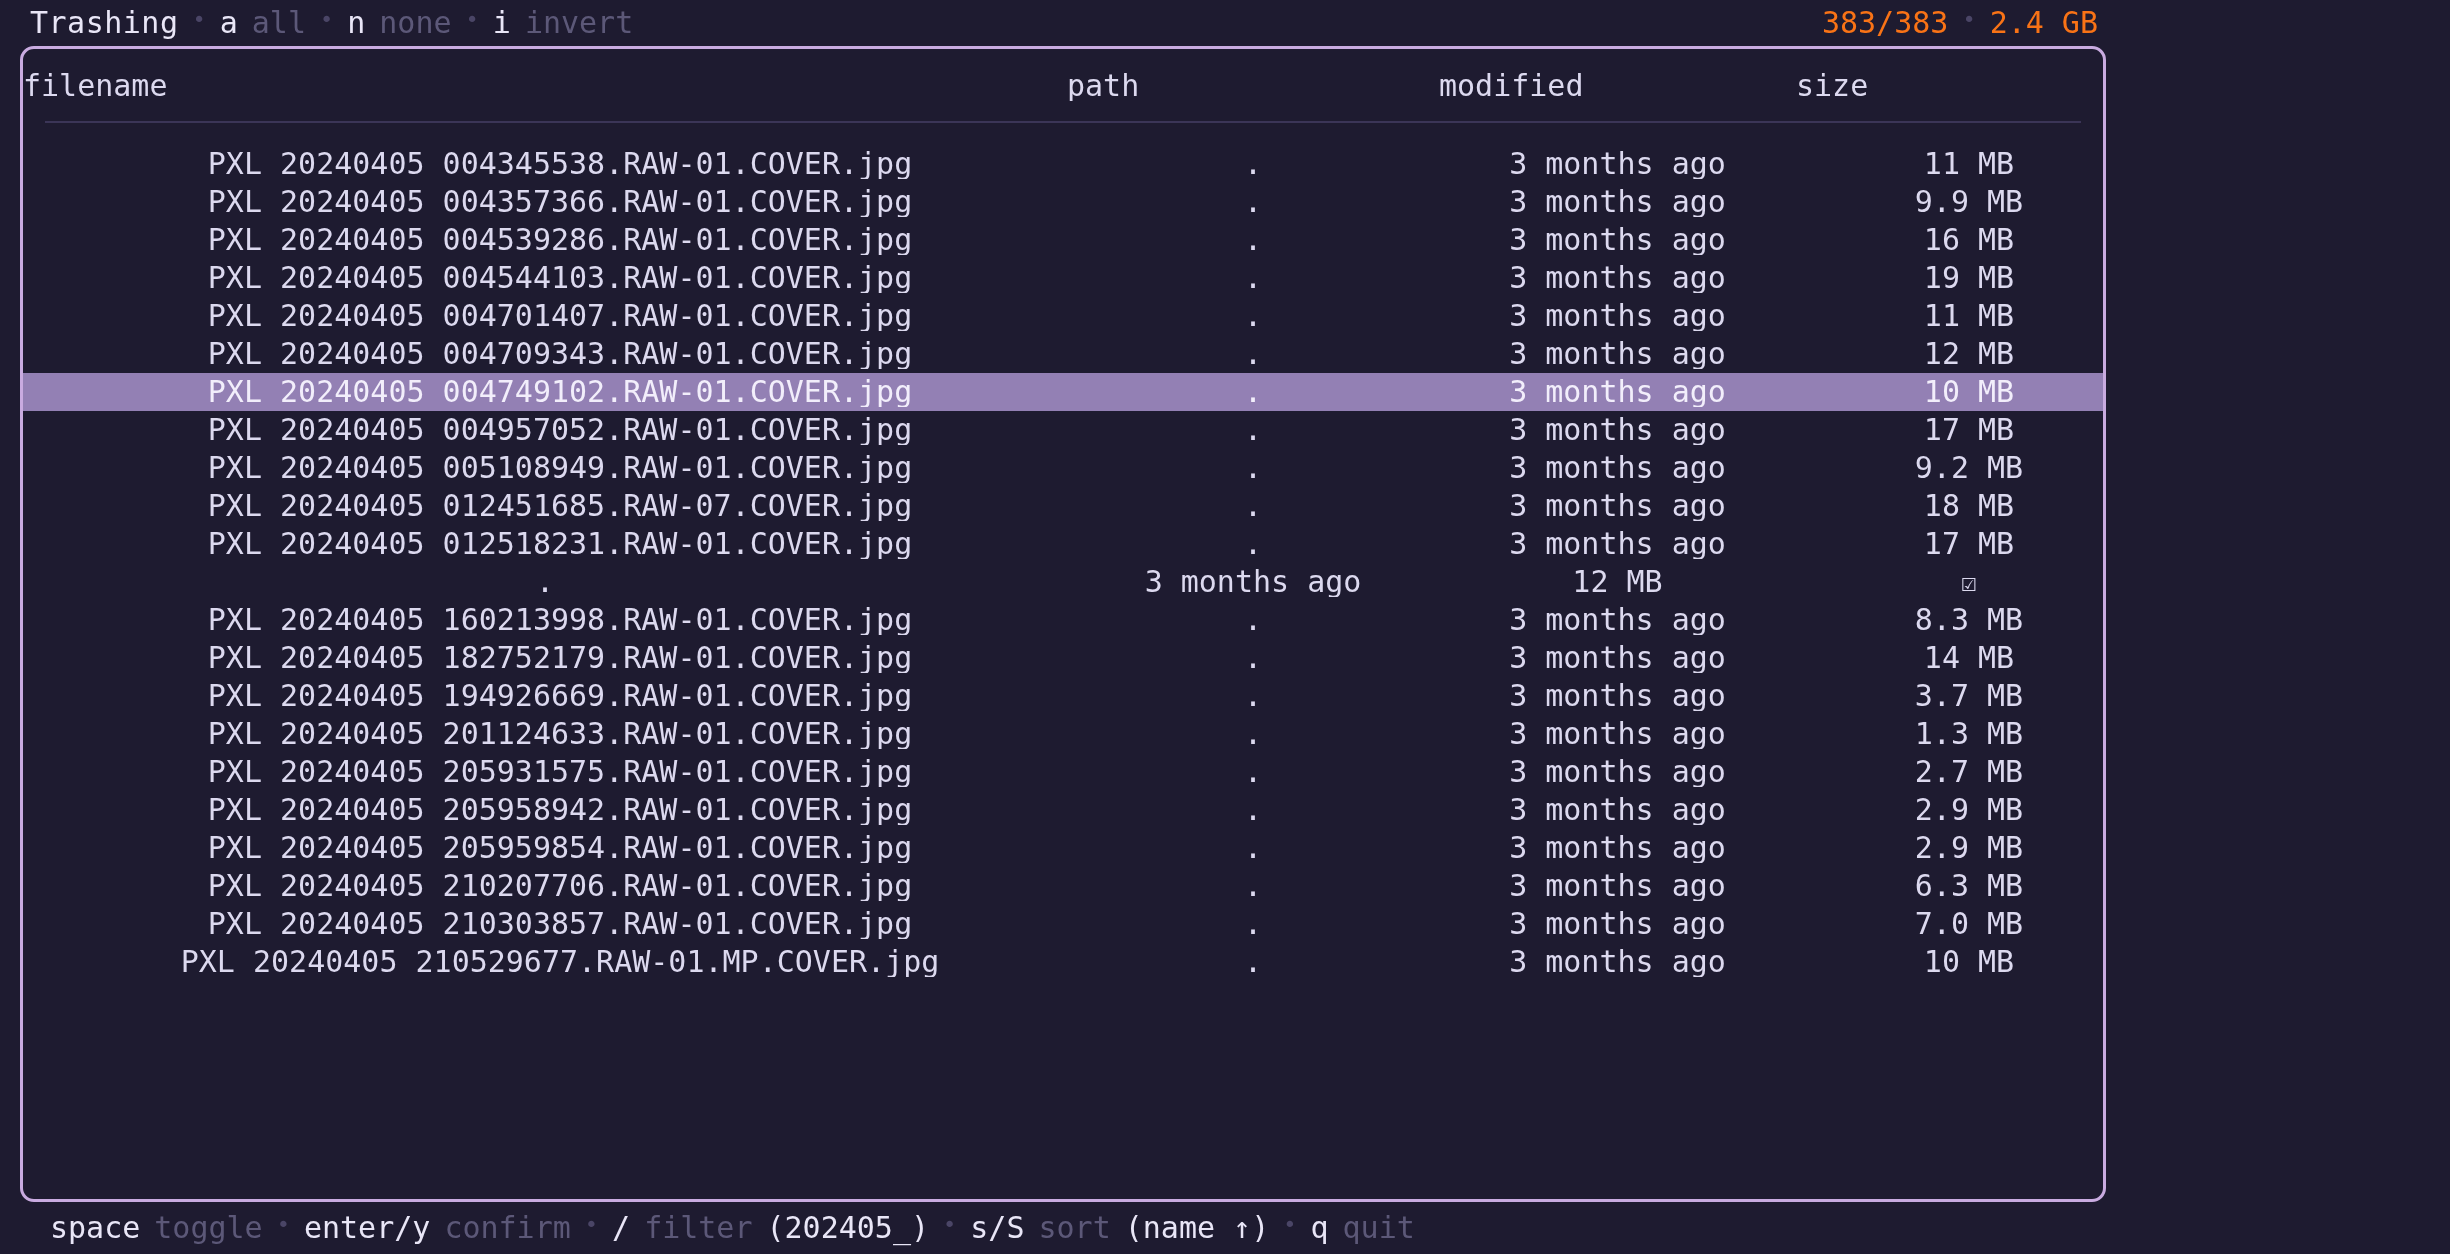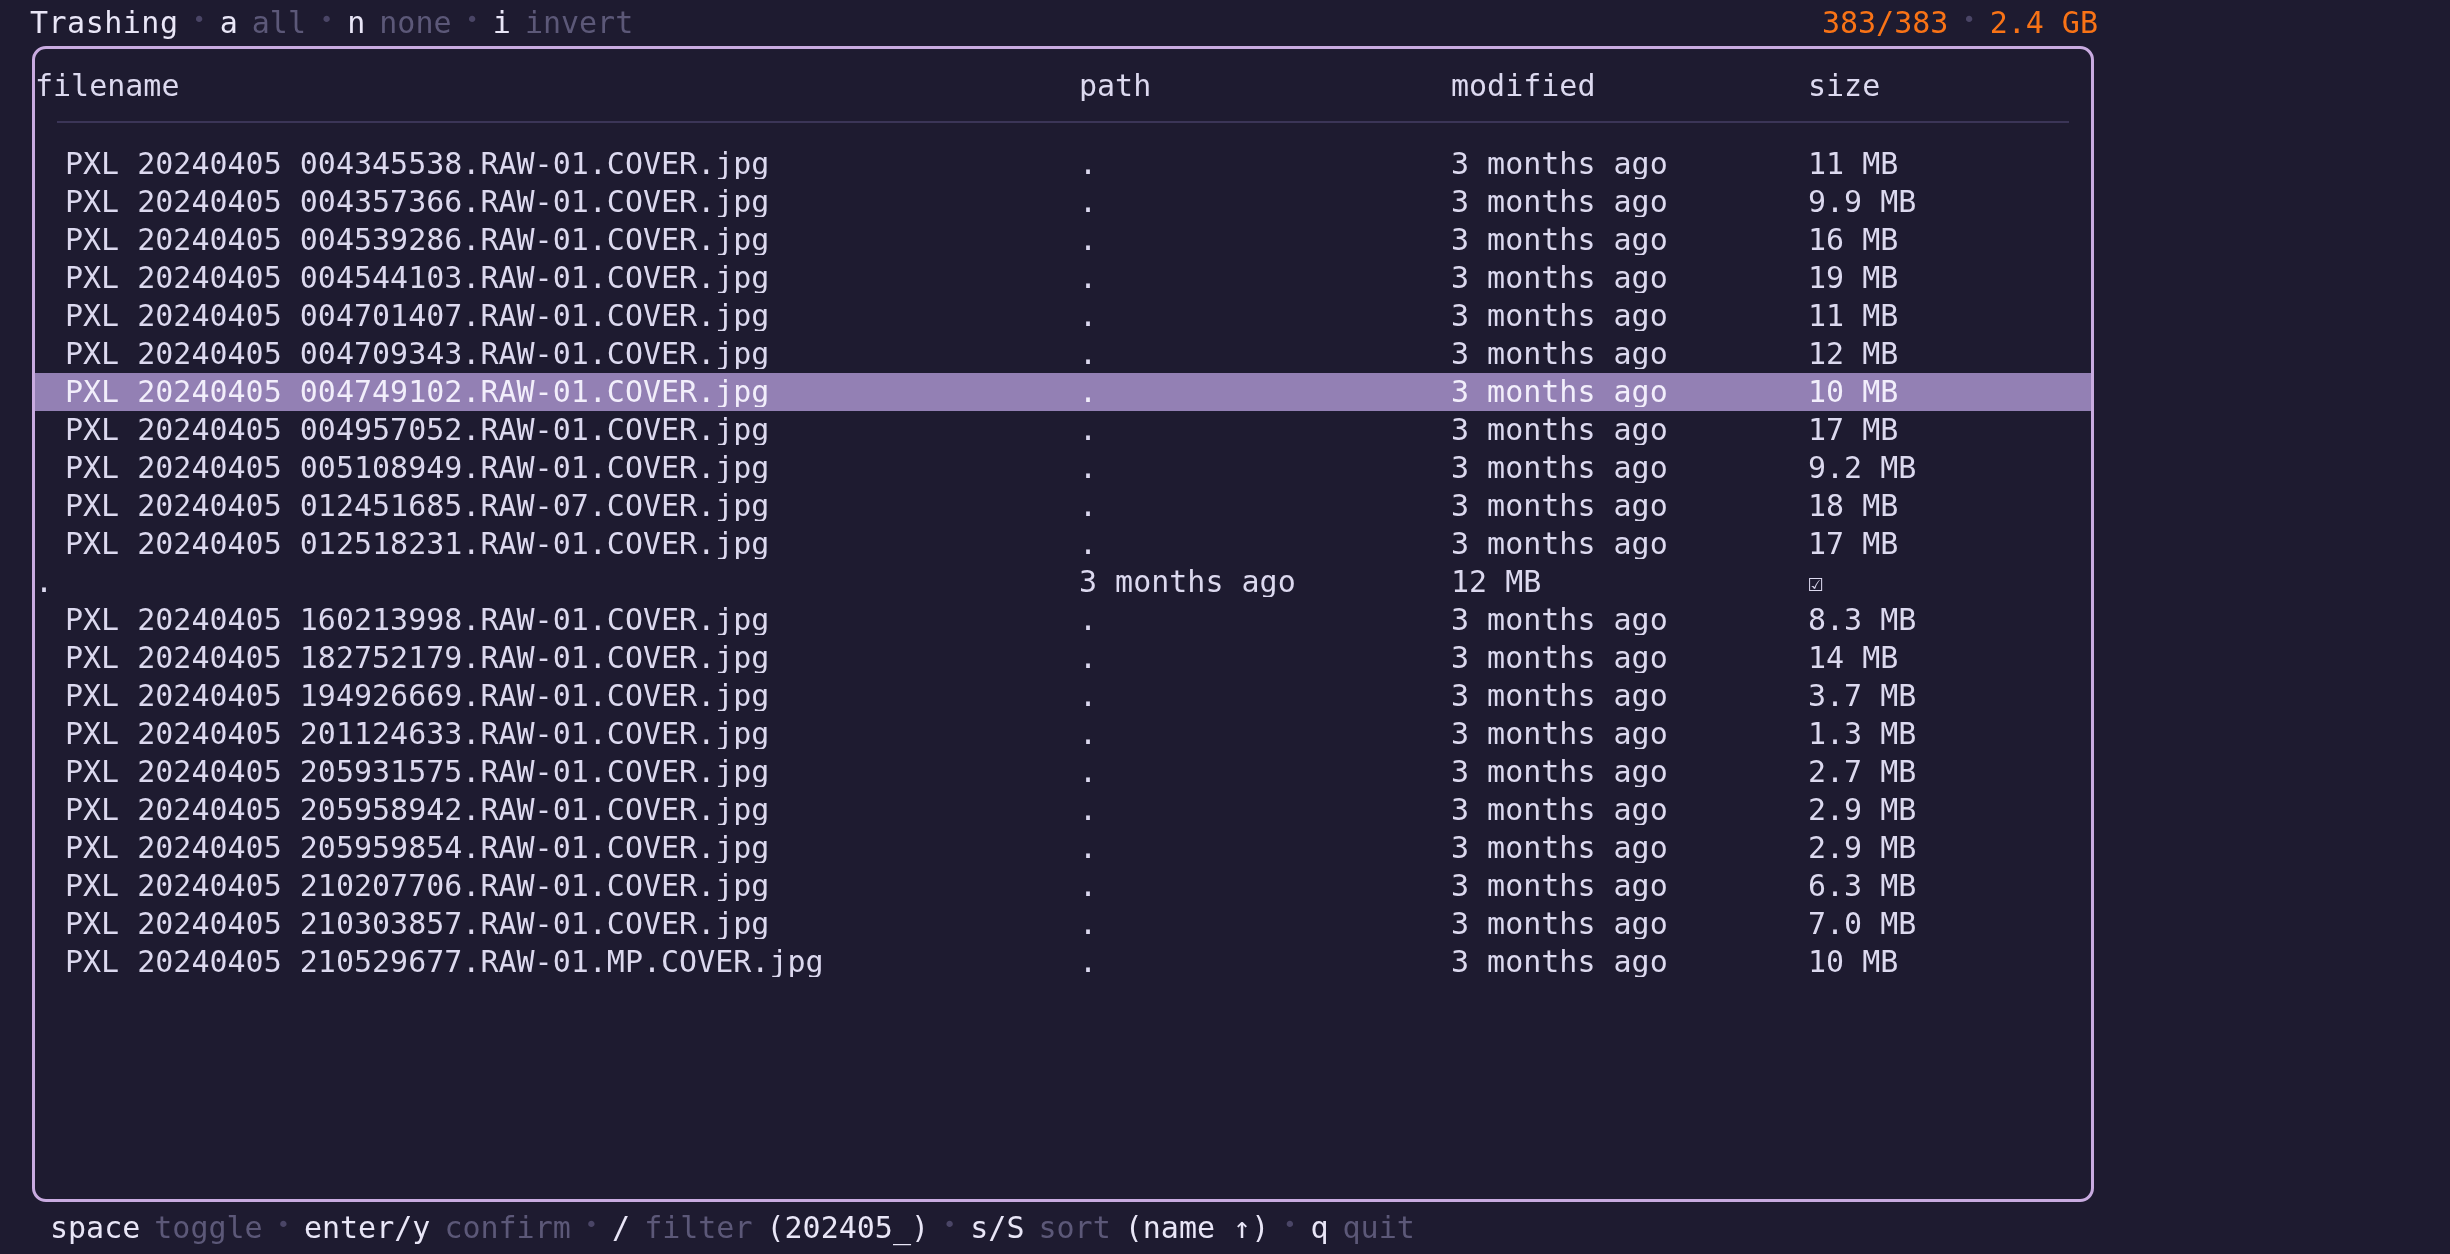--- a/index.html
+++ b/index.html
@@ -35,21 +35,21 @@
 
   .title { color: #e9e6f7; letter-spacing: 0.5px; }
   .key   { color: #e9e6f7; }
   .desc  { color: #5c5878; }
   .sep   { color: #4a4566; padding: 0 14px; font-size: 22px; position: relative; top: -3px; }
   .stat  { color: #f97316; }
 
   
   .panel {
     flex: 1 1 auto;
-    margin: 0 32px;
+    margin: 0 20px;
     border: 3px solid #c9abe0;
     border-radius: 14px;
     display: flex; flex-direction: column;
     overflow: hidden;
     min-height: 0;
   }
 
   .grid-row {
     display: grid;
     grid-template-columns: 1044px 372px 357px 346px 1fr;
@@ -69,20 +69,21 @@
 
   .rows {
     flex: 1 1 auto;
     padding-top: 22px;
     min-height: 0;
   }
 
   .row {
     height: 38px;
     color: #dcd9ef;
+    text-align: center;
   }
   .row.selected .cell { color: #f2eefb; }
   .row.selected {
     background: #9380b4;
   }
   
   .row.selected { box-shadow: none; }
 
   .cell { white-space: nowrap; overflow: hidden; }
   .c-filename { padding-left: 30px; }

